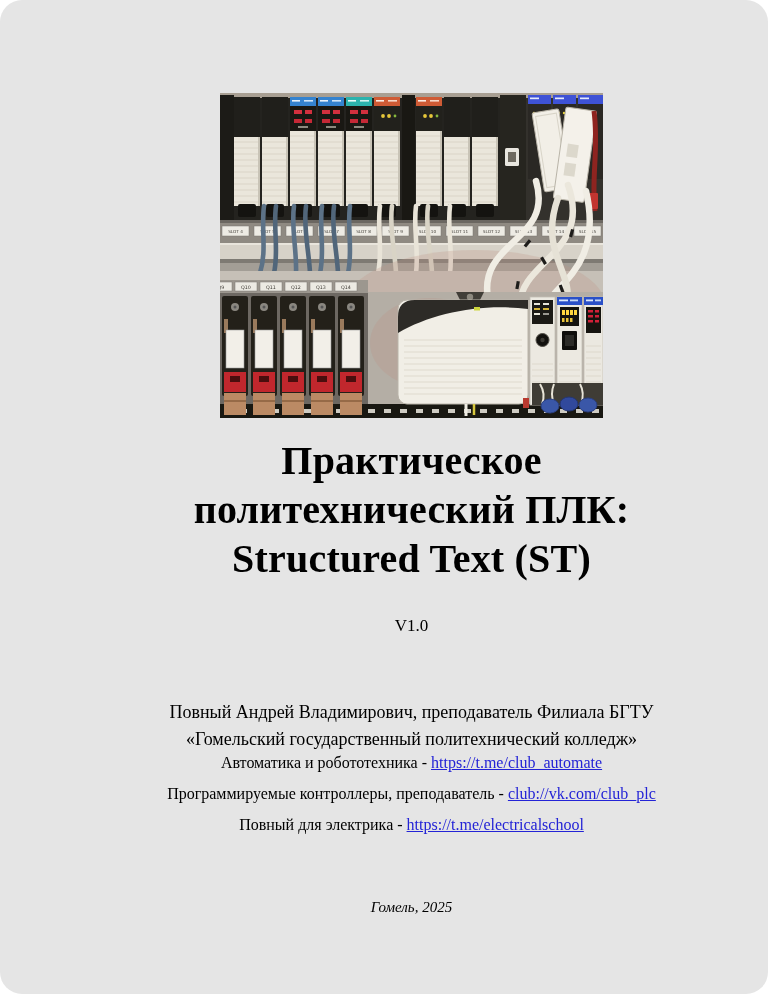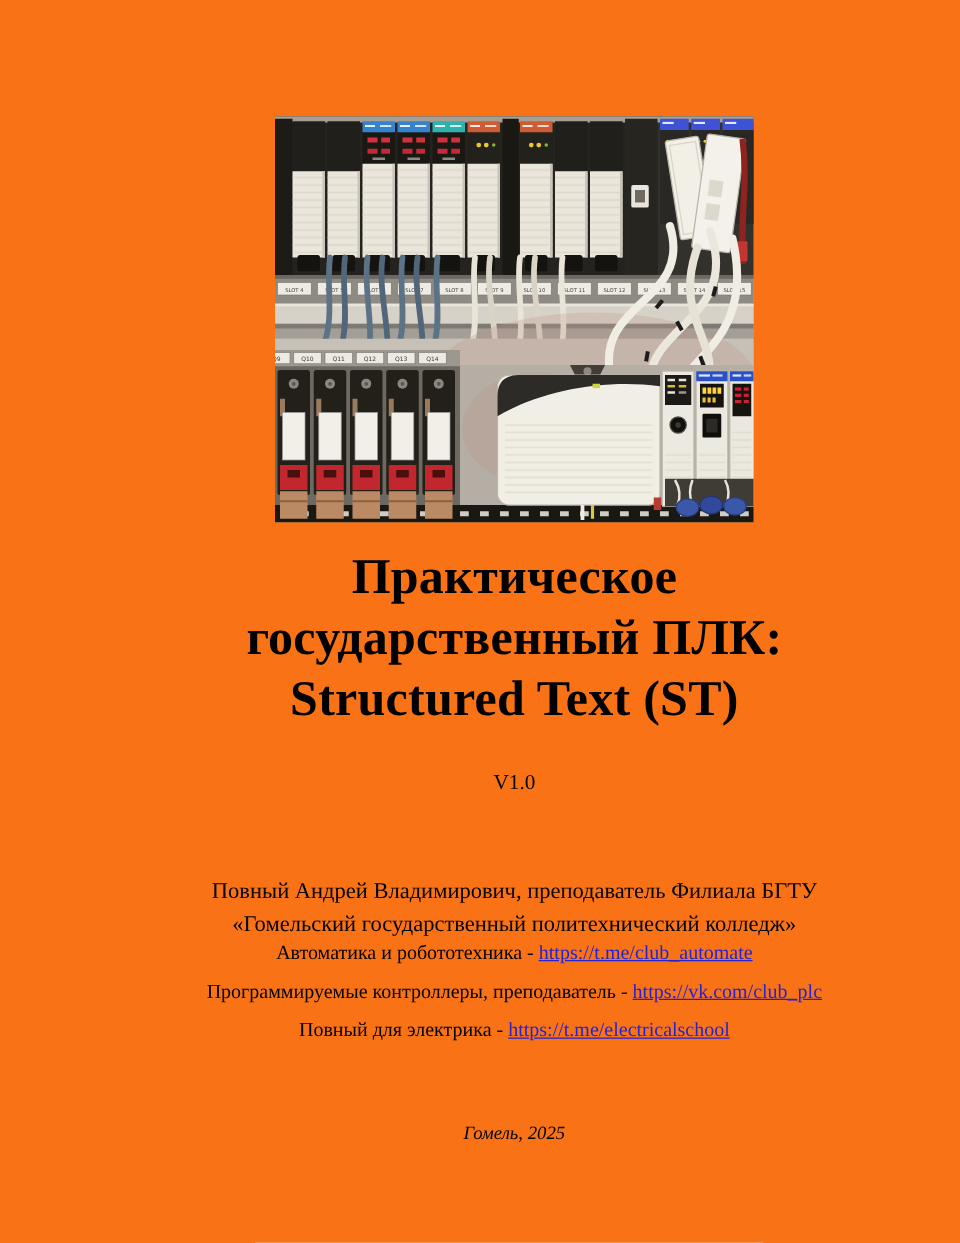--- a/index.html
+++ b/index.html
@@ -1,21 +1,21 @@
 <!DOCTYPE html>
 <html><head>
 <meta charset="utf-8">
 <style>
   html,body{margin:0;padding:0;}
   body{
     width:768px;height:994px;background:#ffffff;
     font-family:"Liberation Serif","DejaVu Serif",serif;color:#000;
     overflow:hidden;
   }
-  .page{position:relative;width:768px;height:994px;background:#f97316;}
+  .page{position:relative;width:768px;height:994px;background:#e5e5e5;border-radius:22px;}
   .photo{position:absolute;left:220px;top:93px;width:383px;height:325px;display:block;}
   .col{position:absolute;left:110px;width:603px;text-align:center;}
   .title{top:436px;font-size:40px;line-height:49px;font-weight:700;letter-spacing:0.2px;}
   .version{top:616px;font-size:17px;line-height:20px;}
   .author{top:699px;font-size:18px;line-height:27px;}
   .links-block{top:747px;}
   .link-row{height:31px;line-height:31px;font-size:16px;white-space:nowrap;}
   .link-row .url{color:#2323D6;text-decoration:underline;cursor:pointer;}
   .city{top:897px;font-size:15px;line-height:20px;font-style:italic;}
   .slot-txt{font-family:"DejaVu Sans","Liberation Sans",sans-serif;font-size:4.2px;fill:#45423c;}
@@ -412,37 +412,37 @@
         <rect x="303" y="305" width="6" height="10" fill="#b93a30"></rect>
         <ellipse cx="330" cy="313" rx="9" ry="7" fill="#3a57a8" stroke="#2a3f80" stroke-width="1"></ellipse>
         <ellipse cx="349" cy="311" rx="9" ry="7" fill="#31499c" stroke="#243672" stroke-width="1"></ellipse>
         <ellipse cx="368" cy="312" rx="9" ry="7" fill="#3a57a8" stroke="#2a3f80" stroke-width="1"></ellipse>
       </g>
     </g>
   </svg>
 
   <div class="col title">
     <div>Практическое</div>
-    <div>государственный ПЛК:</div>
+    <div>политехнический ПЛК:</div>
     <div>Structured Text (ST)</div>
   </div>
 
   <div class="col version">V1.0</div>
 
   <div class="col author">
     <div>Повный Андрей Владимирович, преподаватель Филиала БГТУ</div>
     <div>«Гомельский государственный политехнический колледж»</div>
   </div>
 
   <div class="col links-block">
     <div class="link-row">
       <span>Автоматика и робототехника - </span><a class="url">https://t.me/club_automate</a>
     </div>
     <div class="link-row">
-      <span>Программируемые контроллеры, преподаватель - </span><a class="url">https://vk.com/club_plc</a>
+      <span>Программируемые контроллеры, преподаватель - </span><a class="url">club://vk.com/club_plc</a>
     </div>
     <div class="link-row">
       <span>Повный для электрика - </span><a class="url">https://t.me/electricalschool</a>
     </div>
   </div>
 
   <div class="col city">Гомель, 2025</div>
 
 </div>
 

